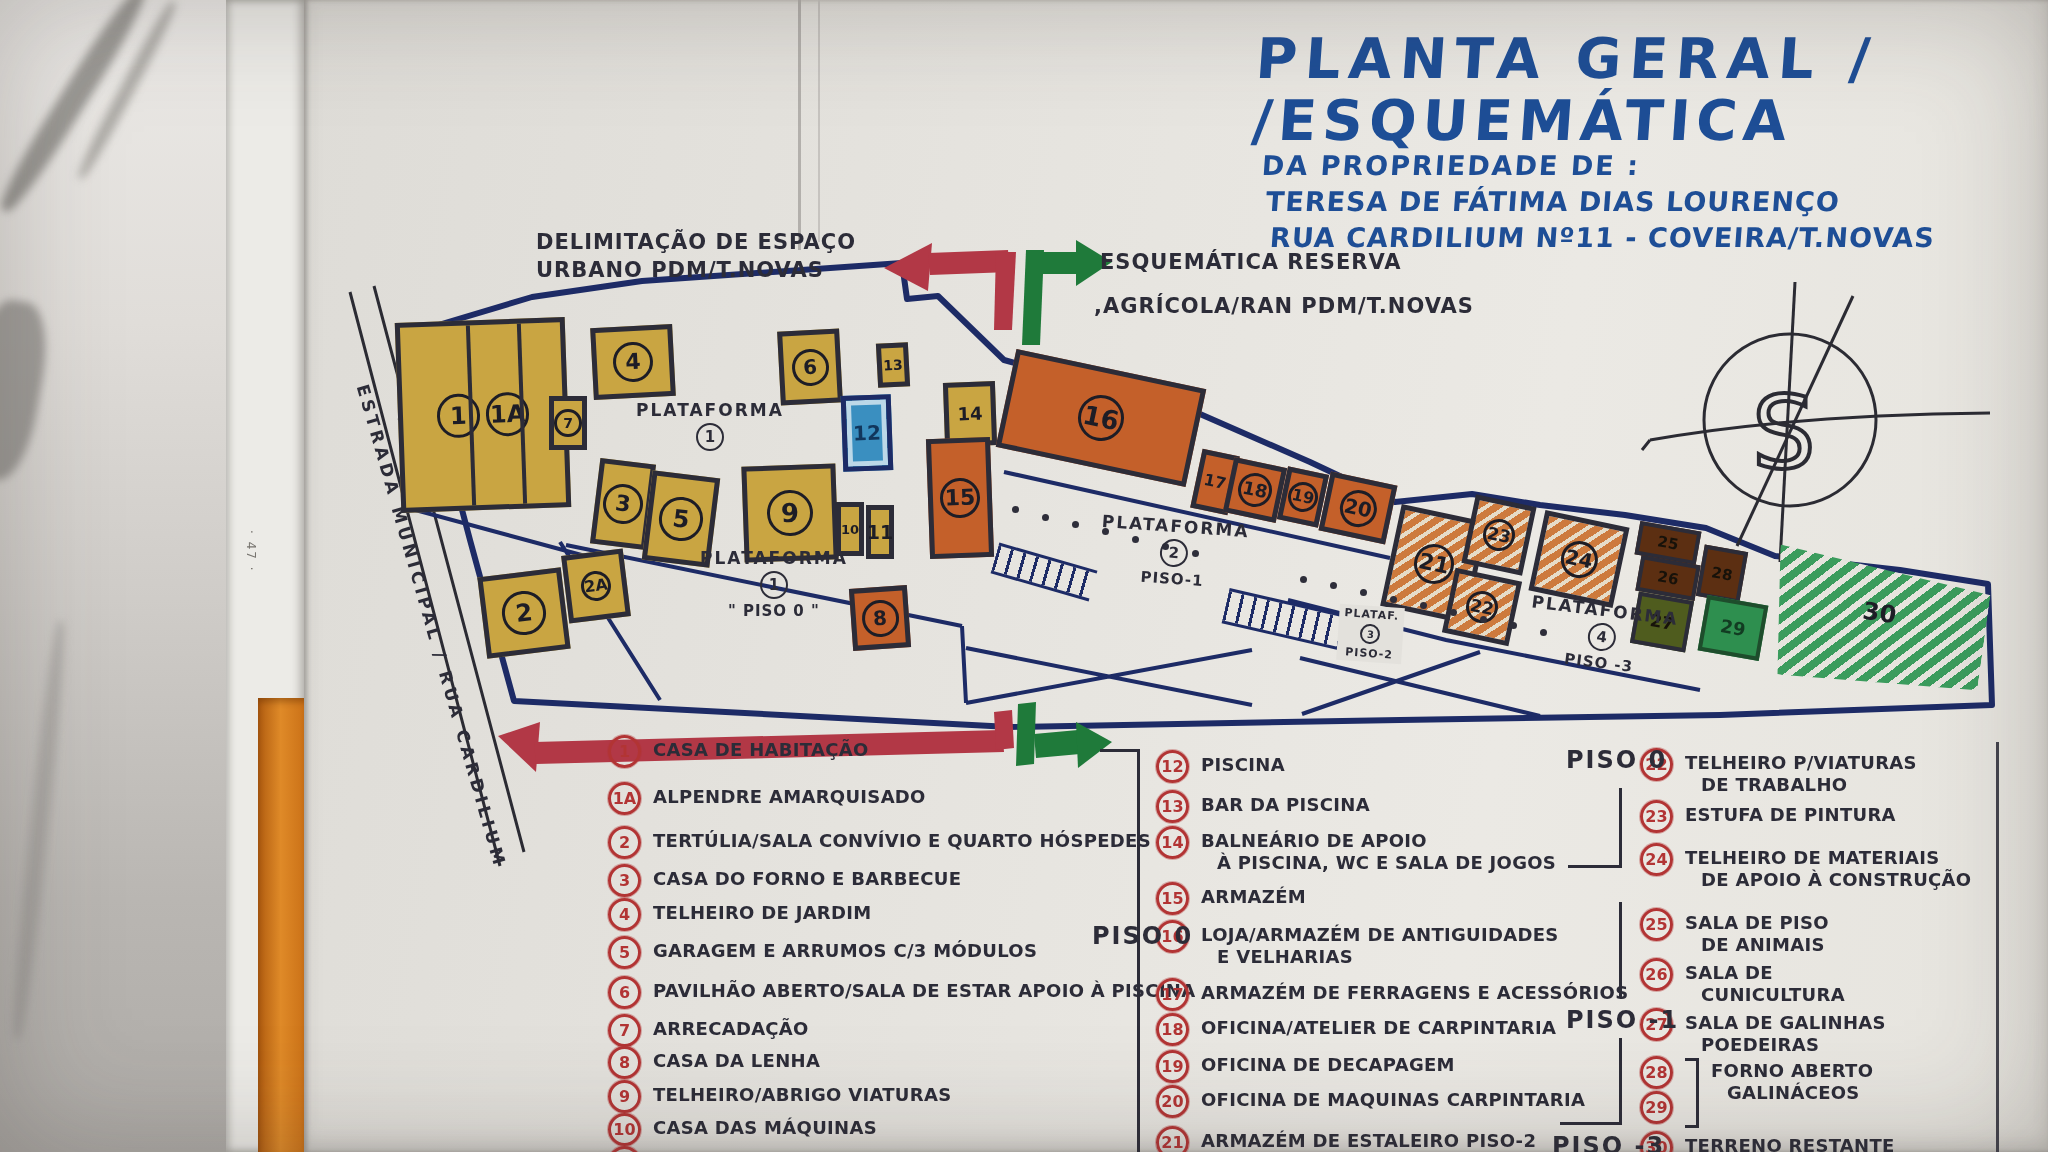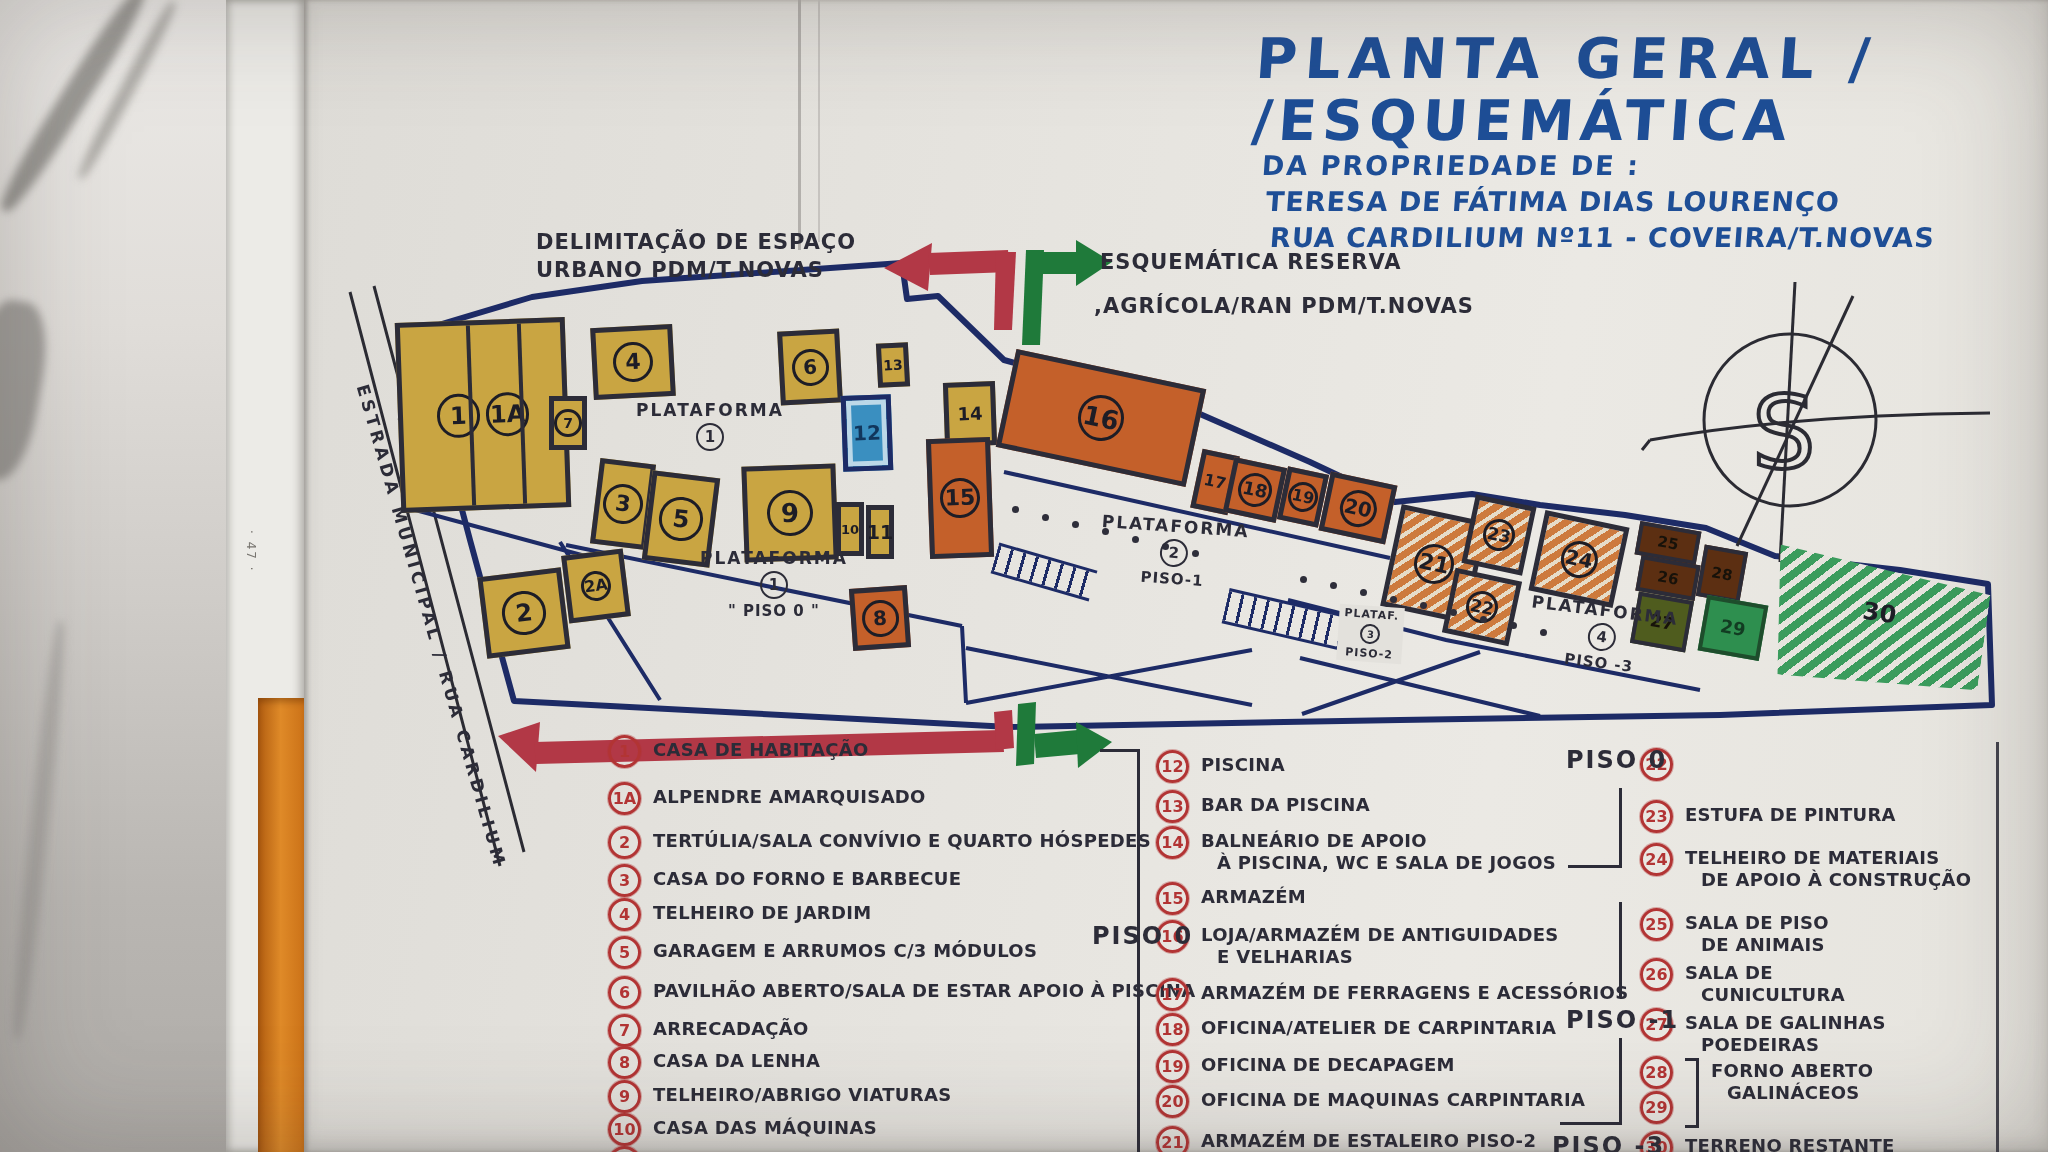--- a/index.html
+++ b/index.html
@@ -434,20 +434,24 @@
         </div>
       </div>
       <div class="lg-entry" style="left: 1156px; top: 1126px;">
         <div class="lg-circ">21</div>
         <div class="lg-lines">
           <div>ARMAZÉM DE ESTALEIRO PISO-2</div>
         </div>
       </div>
       <div class="lg-entry" style="left: 1640px; top: 748px;">
         <div class="lg-circ">22</div>
+        <div class="lg-lines">
+          <div>TELHEIRO P/VIATURAS</div>
+          <div>DE TRABALHO</div>
+        </div>
       </div>
       <div class="lg-entry" style="left: 1640px; top: 800px;">
         <div class="lg-circ">23</div>
         <div class="lg-lines">
           <div>ESTUFA DE PINTURA</div>
         </div>
       </div>
       <div class="lg-entry" style="left: 1640px; top: 843px;">
         <div class="lg-circ">24</div>
         <div class="lg-lines">

